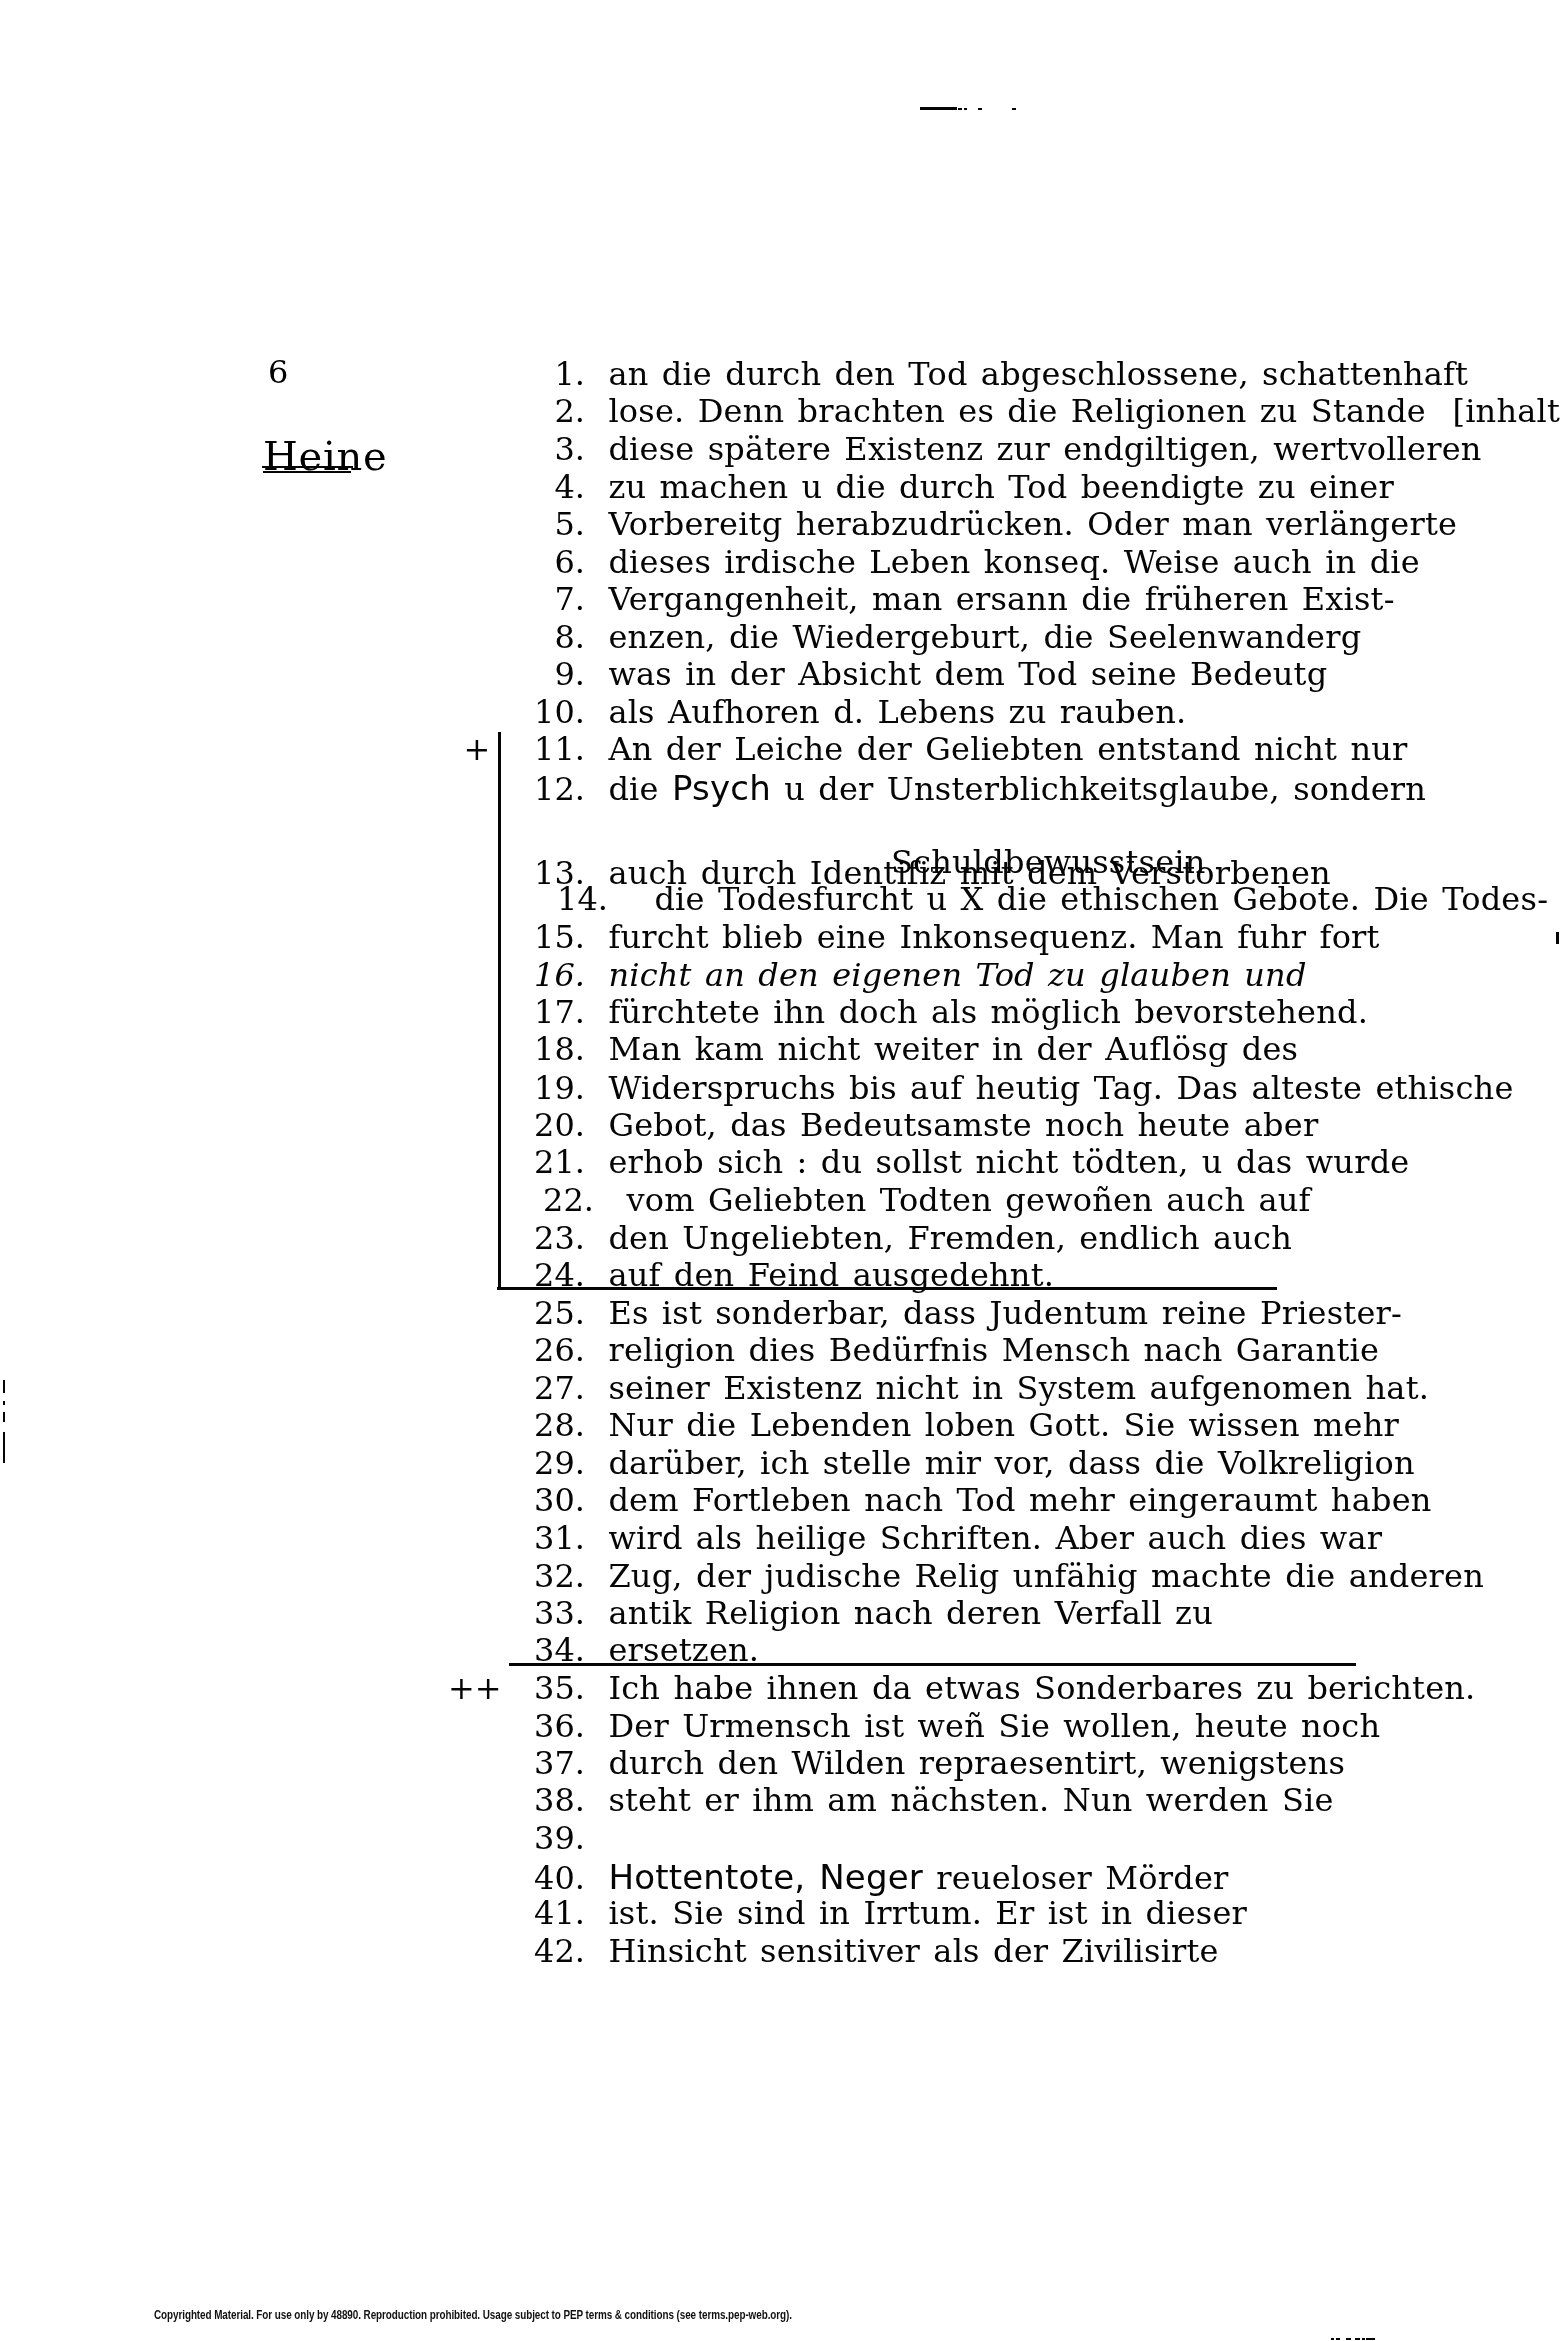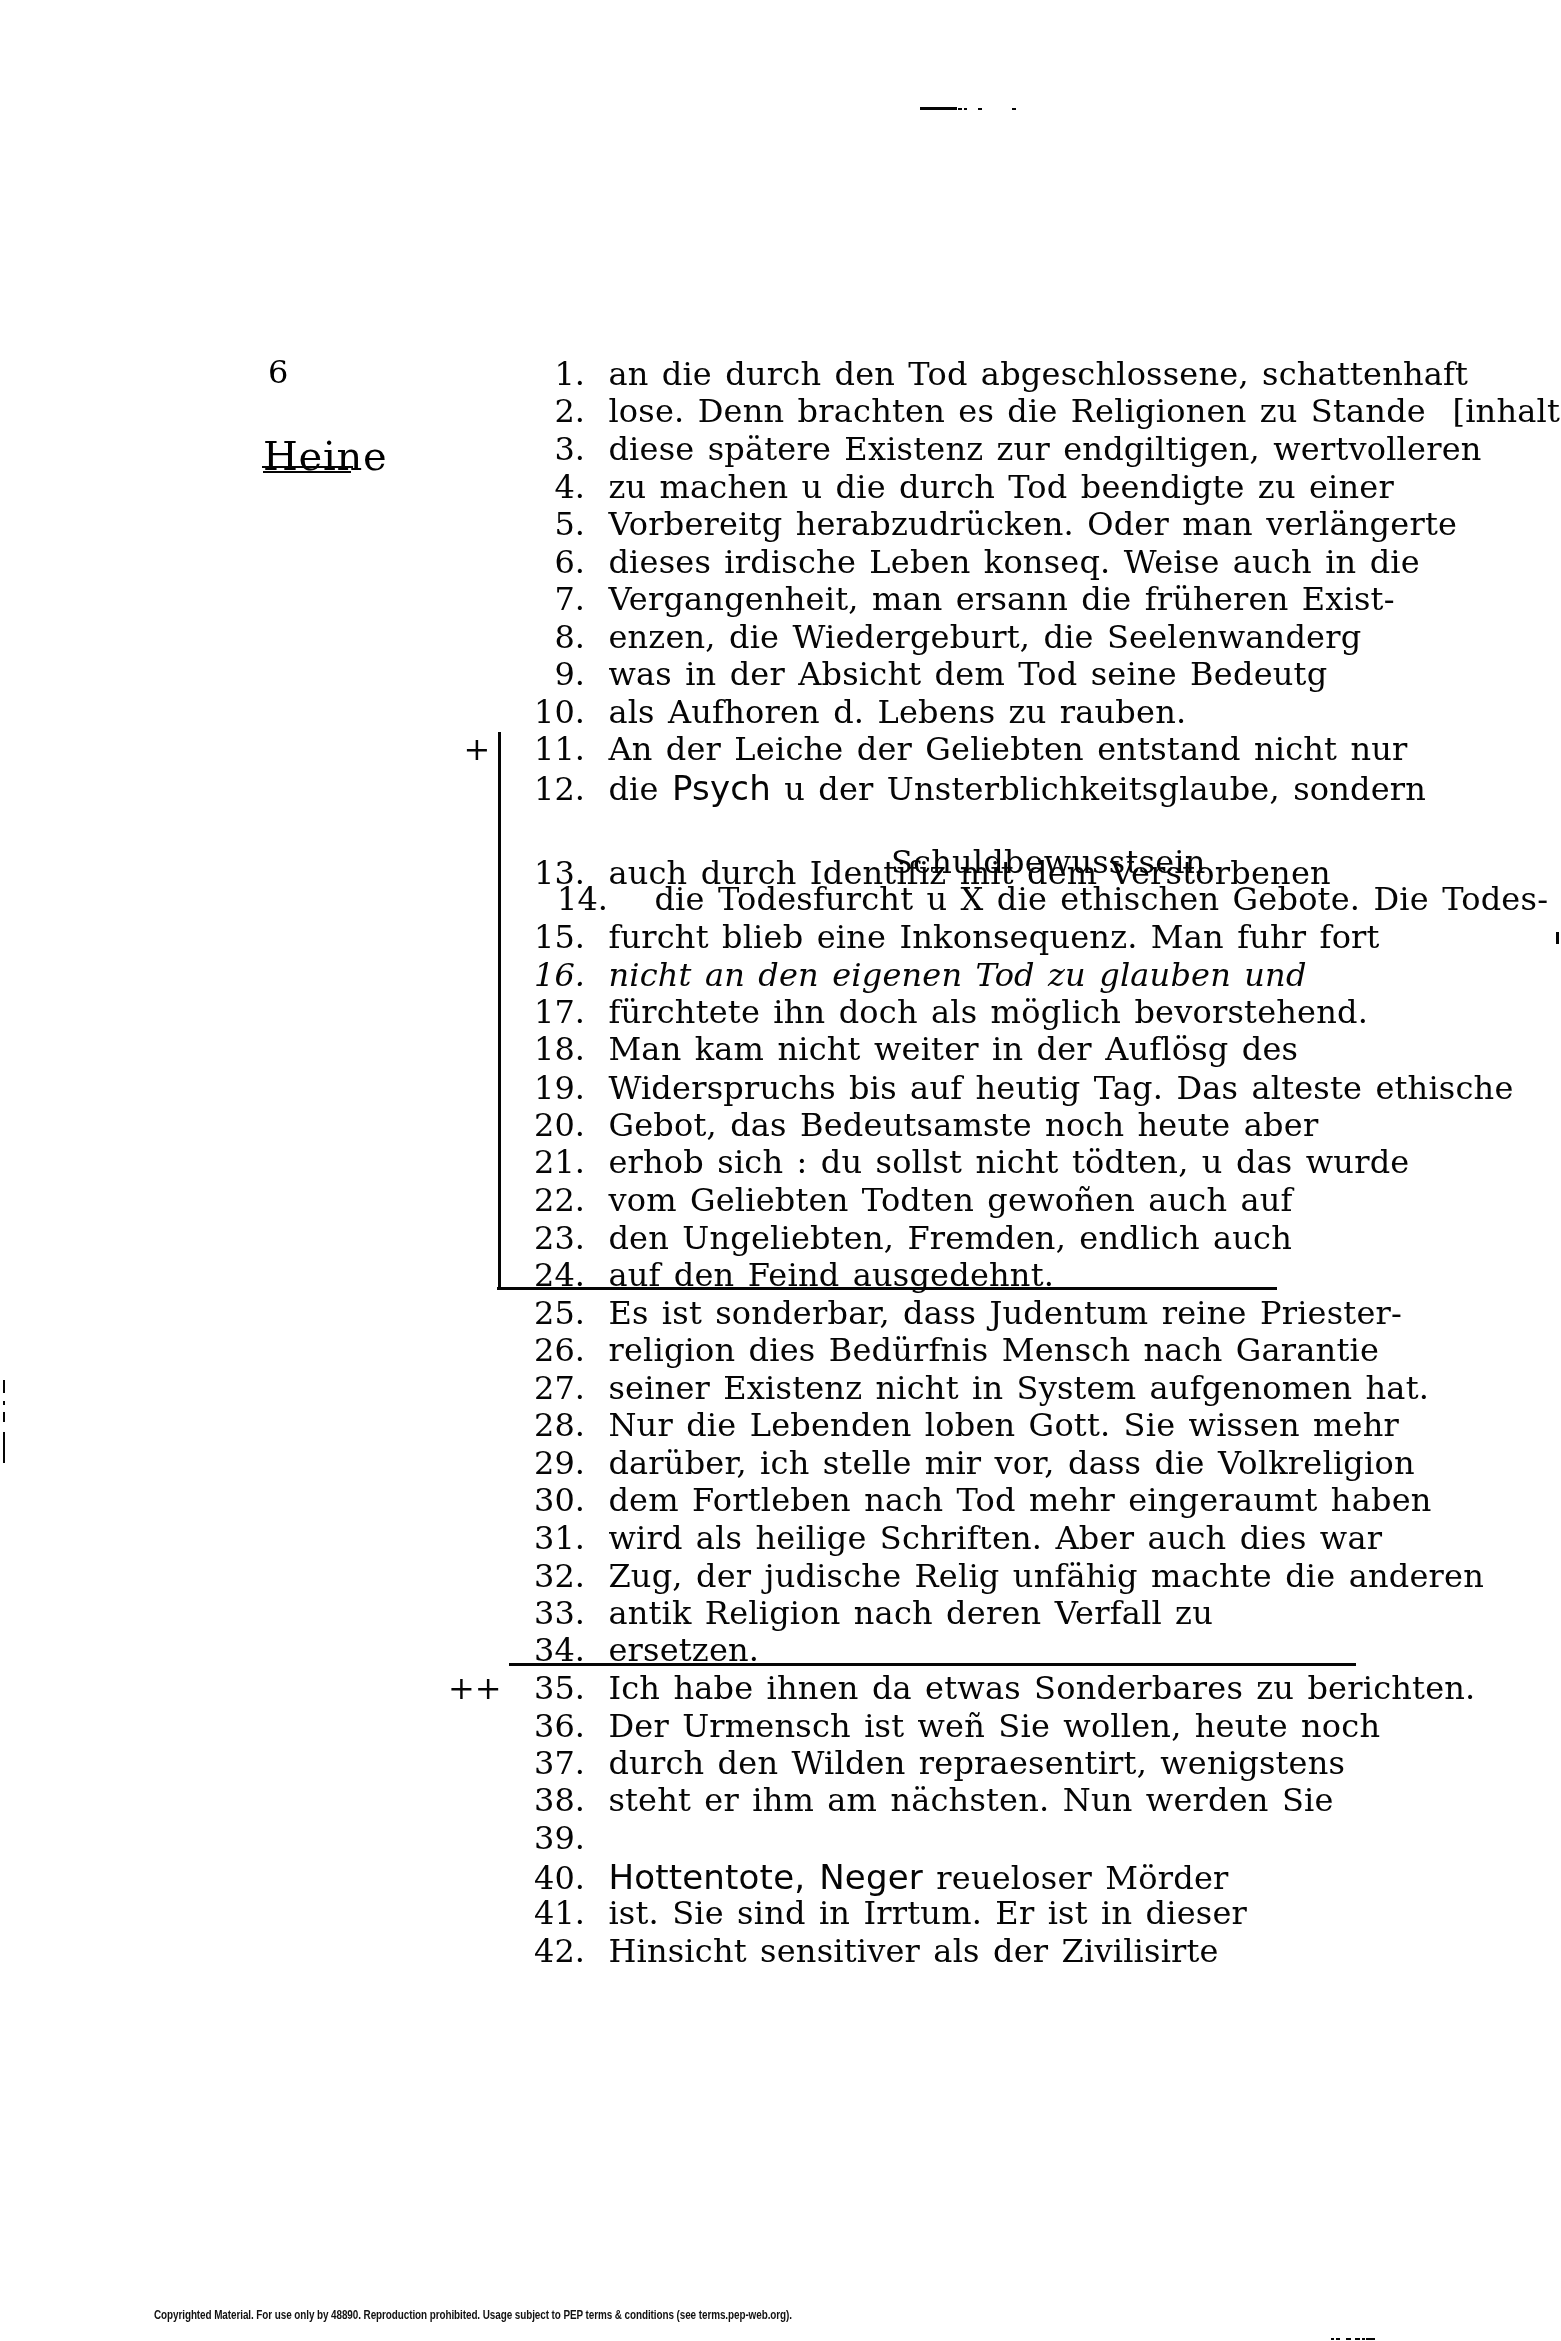--- a/index.html
+++ b/index.html
@@ -93,21 +93,21 @@
       <div class="row" style="top: 806px; margin-top: 48px;"><span class="marker"></span><span class="num">13.</span><span class="text"><span>auch durch Identifiz mit dem Verstorbenen</span></span></div>
       <div class="row center-row" style="top: 843px;"><span class="text"><span>Schuldbewusstsein</span></span></div>
       <div class="row" style="top: 880px; gap: 23px;"><span class="marker"></span><span class="num">14.</span><span class="text"><span>die Todesfurcht u X die ethischen Gebote. Die Todes-</span></span></div>
       <div class="row" style="top: 918px;"><span class="marker"></span><span class="num">15.</span><span class="text"><span>furcht blieb eine Inkonsequenz. Man fuhr fort</span></span></div>
       <div class="row" style="top: 956px; font-style: italic;"><span class="marker"></span><span class="num">16.</span><span class="text"><span>nicht an den eigenen Tod zu glauben und</span></span></div>
       <div class="row" style="top: 993px;"><span class="marker"></span><span class="num">17.</span><span class="text"><span>fürchtete ihn doch als möglich bevorstehend.</span></span></div>
       <div class="row" style="top: 1030px;"><span class="marker"></span><span class="num">18.</span><span class="text"><span>Man kam nicht weiter in der Auflösg des</span></span></div>
       <div class="row" style="top: 1069px;"><span class="marker"></span><span class="num">19.</span><span class="text"><span>Widerspruchs bis auf heutig Tag. Das alteste ethische</span></span></div>
       <div class="row" style="top: 1106px;"><span class="marker"></span><span class="num">20.</span><span class="text"><span>Gebot, das Bedeutsamste noch heute aber</span></span></div>
       <div class="row" style="top: 1143px;"><span class="marker"></span><span class="num">21.</span><span class="text"><span>erhob sich : du sollst nicht tödten, u das wurde</span></span></div>
-      <div class="row" style="top: 1181px;"><span class="marker"></span><span class="num">22.</span><span class="text"><span>vom Geliebten Todten gewoñen auch auf</span></span></div>
+      <div class="row" style="top: 1181px; gap: 9px;"><span class="marker"></span><span class="num">22.</span><span class="text"><span>vom Geliebten Todten gewoñen auch auf</span></span></div>
       <div class="row" style="top: 1219px;"><span class="marker"></span><span class="num">23.</span><span class="text"><span>den Ungeliebten, Fremden, endlich auch</span></span></div>
       <div class="row" style="top: 1256px;"><span class="marker"></span><span class="num">24.</span><span class="text"><span>auf den Feind ausgedehnt.</span></span></div>
       <div class="row" style="top: 1294px;"><span class="marker"></span><span class="num">25.</span><span class="text"><span>Es ist sonderbar, dass Judentum reine Priester-</span></span></div>
       <div class="row" style="top: 1331px;"><span class="marker"></span><span class="num">26.</span><span class="text"><span>religion dies Bedürfnis Mensch nach Garantie</span></span></div>
       <div class="row" style="top: 1369px;"><span class="marker"></span><span class="num">27.</span><span class="text"><span>seiner Existenz nicht in System aufgenomen hat.</span></span></div>
       <div class="row" style="top: 1406px;"><span class="marker"></span><span class="num">28.</span><span class="text"><span>Nur die Lebenden loben Gott. Sie wissen mehr</span></span></div>
       <div class="row" style="top: 1444px;"><span class="marker"></span><span class="num">29.</span><span class="text"><span>darüber, ich stelle mir vor, dass die Volkreligion</span></span></div>
       <div class="row" style="top: 1481px;"><span class="marker"></span><span class="num">30.</span><span class="text"><span>dem Fortleben nach Tod mehr eingeraumt haben</span></span></div>
       <div class="row" style="top: 1519px;"><span class="marker"></span><span class="num">31.</span><span class="text"><span>wird als heilige Schriften. Aber auch dies war</span></span></div>
       <div class="row" style="top: 1557px;"><span class="marker"></span><span class="num">32.</span><span class="text"><span>Zug, der judische Relig unfähig machte die anderen</span></span></div>

